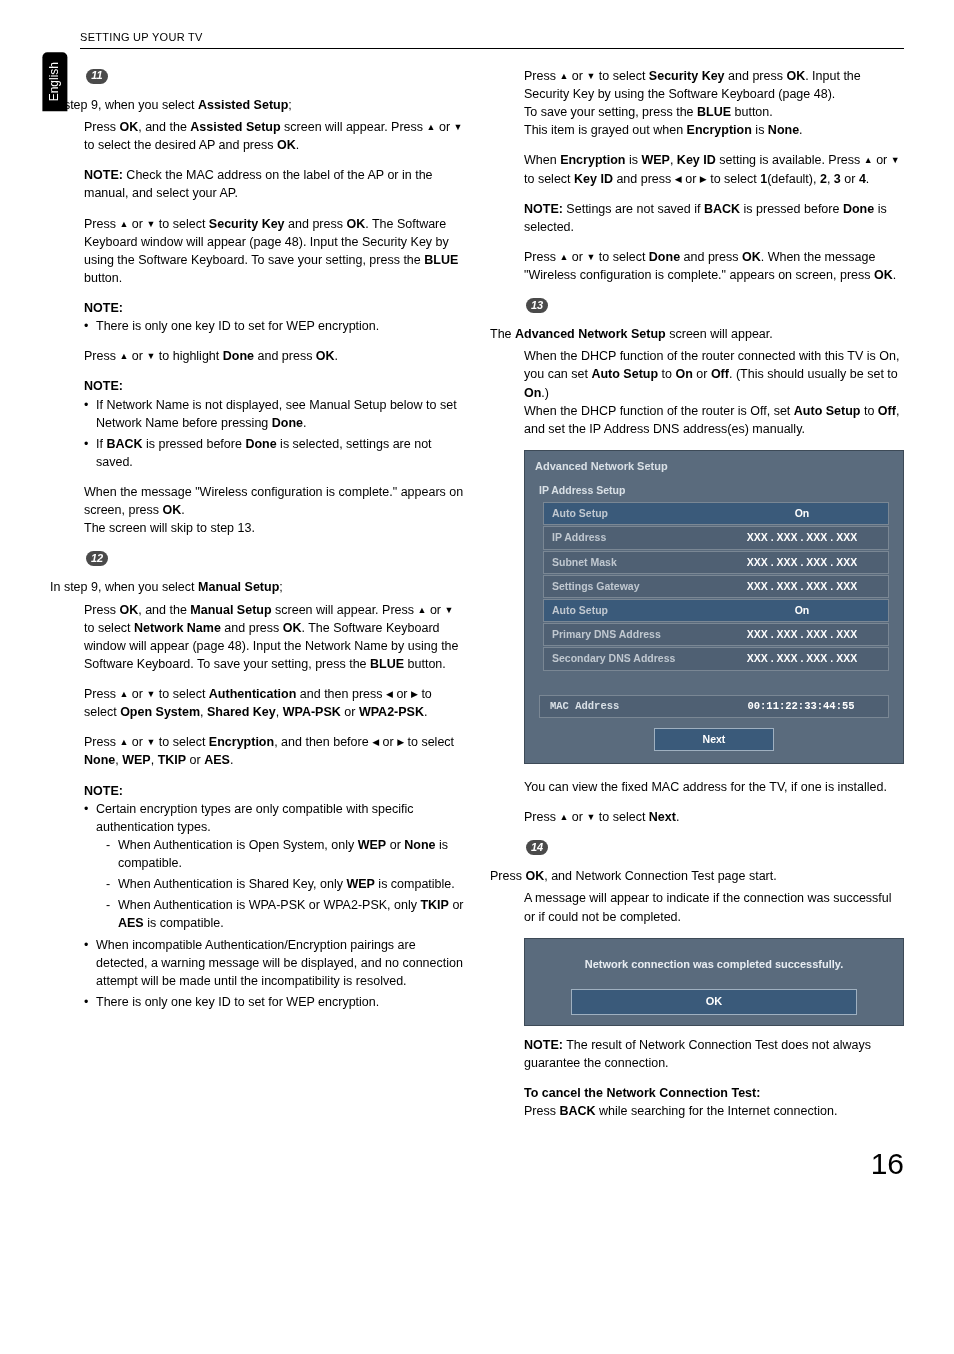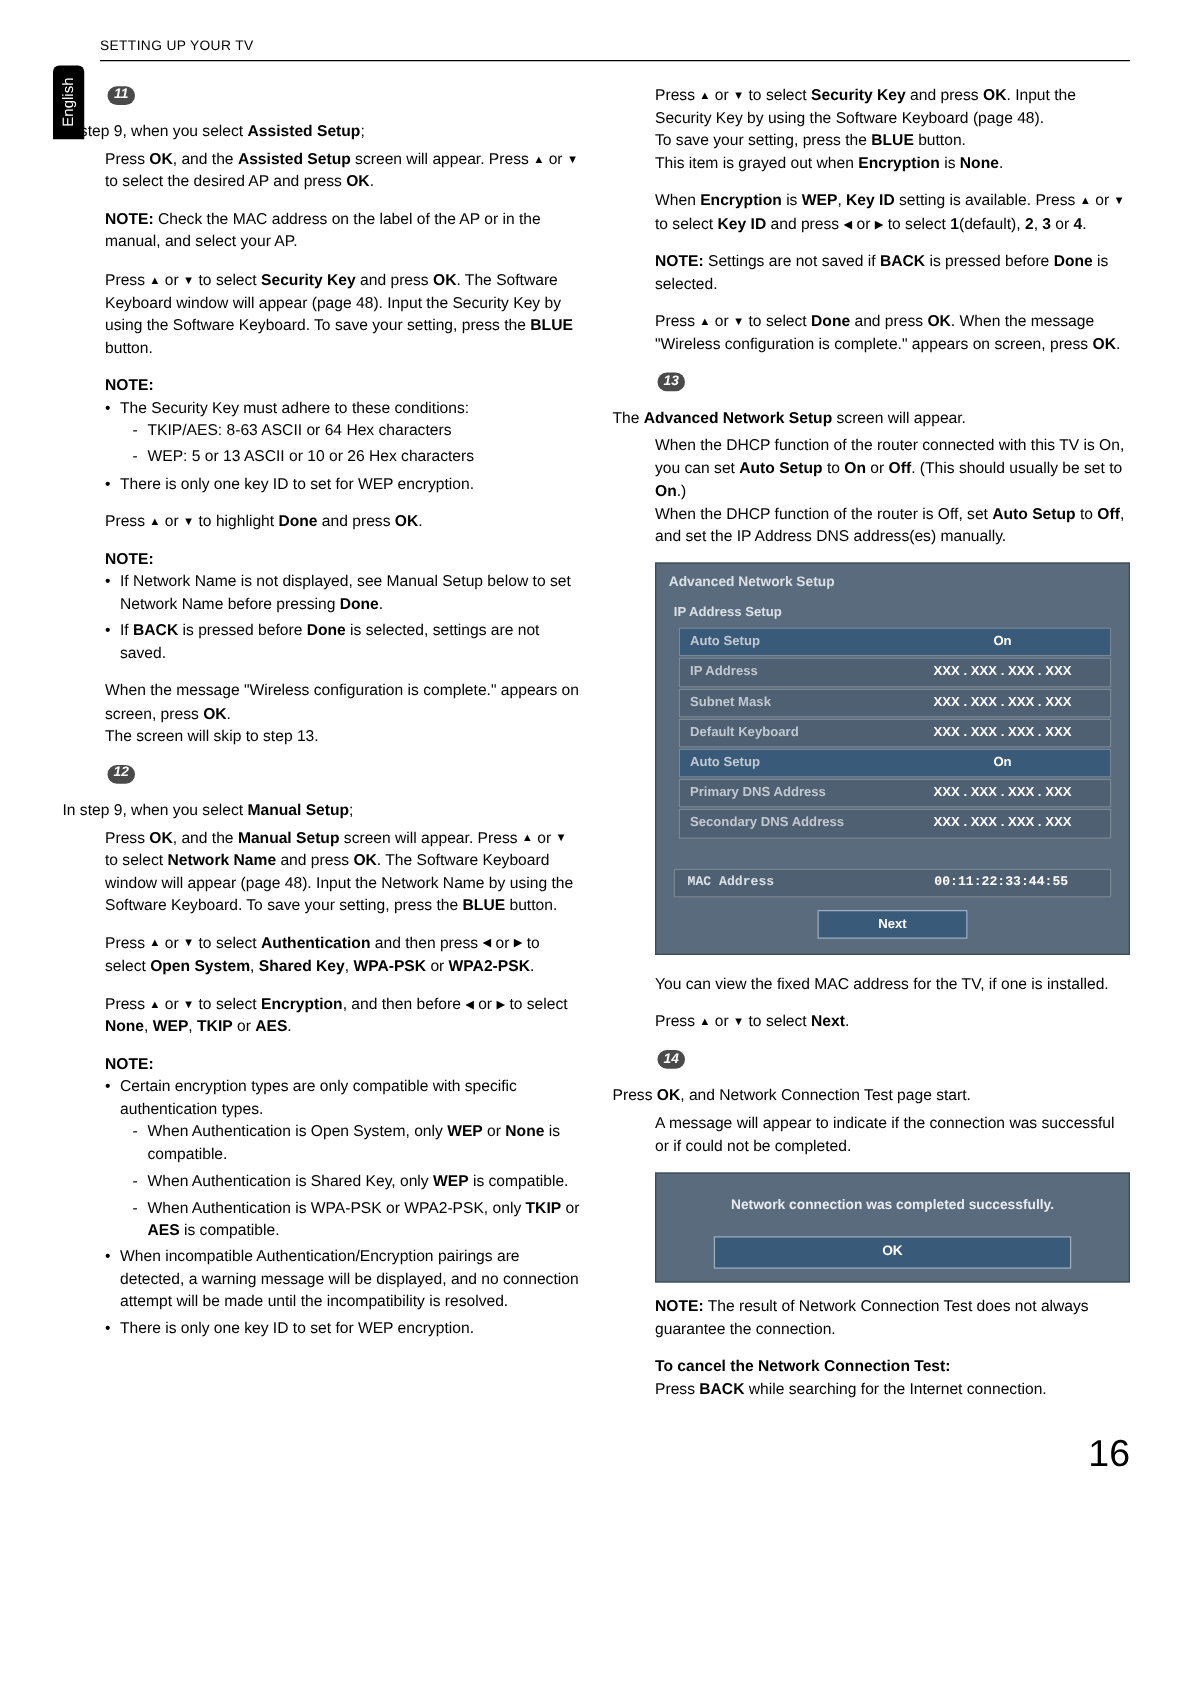--- a/index.html
+++ b/index.html
@@ -182,26 +182,20 @@
         <div class="para">
           <b>NOTE:</b><span> Check the MAC address on the label of the AP or in the manual, and select your AP.</span>
         </div>
 
         <div class="para">
           <span>Press </span><span class="tri-up"></span><span> or </span><span class="tri-down"></span><span> to select </span><b>Security Key</b><span> and press </span><b>OK</b><span>. The Software Keyboard window will appear (page 48). Input the Security Key by using the Software Keyboard. To save your setting, press the </span><b>BLUE</b><span> button.</span>
         </div>
 
         <div class="note-head">NOTE:</div>
         <ul class="bul">
-          <li><span>The Security Key must adhere to these conditions:</span>
-            <ul class="dash">
-              <li>TKIP/AES: 8-63 ASCII or 64 Hex characters</li>
-              <li>WEP: 5 or 13 ASCII or 10 or 26 Hex characters</li>
-            </ul>
-          </li>
           <li>There is only one key ID to set for WEP encryption.</li>
         </ul>
 
         <div class="para">
           <span>Press </span><span class="tri-up"></span><span> or </span><span class="tri-down"></span><span> to highlight </span><b>Done</b><span> and press </span><b>OK</b><span>.</span>
         </div>
 
         <div class="note-head">NOTE:</div>
         <ul class="bul">
           <li><span>If Network Name is not displayed, see Manual Setup below to set Network Name before pressing </span><b>Done</b><span>.</span></li>
@@ -294,21 +288,21 @@
               </div>
               <div class="panel-row">
                 <div class="label">IP Address</div>
                 <div class="value">XXX . XXX . XXX . XXX</div>
               </div>
               <div class="panel-row">
                 <div class="label">Subnet Mask</div>
                 <div class="value">XXX . XXX . XXX . XXX</div>
               </div>
               <div class="panel-row">
-                <div class="label">Default Keyboard</div>
+                <div class="label">Settings Gateway</div>
                 <div class="value">XXX . XXX . XXX . XXX</div>
               </div>
             </div>
           <div id="panel-rows2">
               <div class="panel-row hl">
                 <div class="label">Auto Setup</div>
                 <div class="value">On</div>
               </div>
               <div class="panel-row">
                 <div class="label">Primary DNS Address</div>

